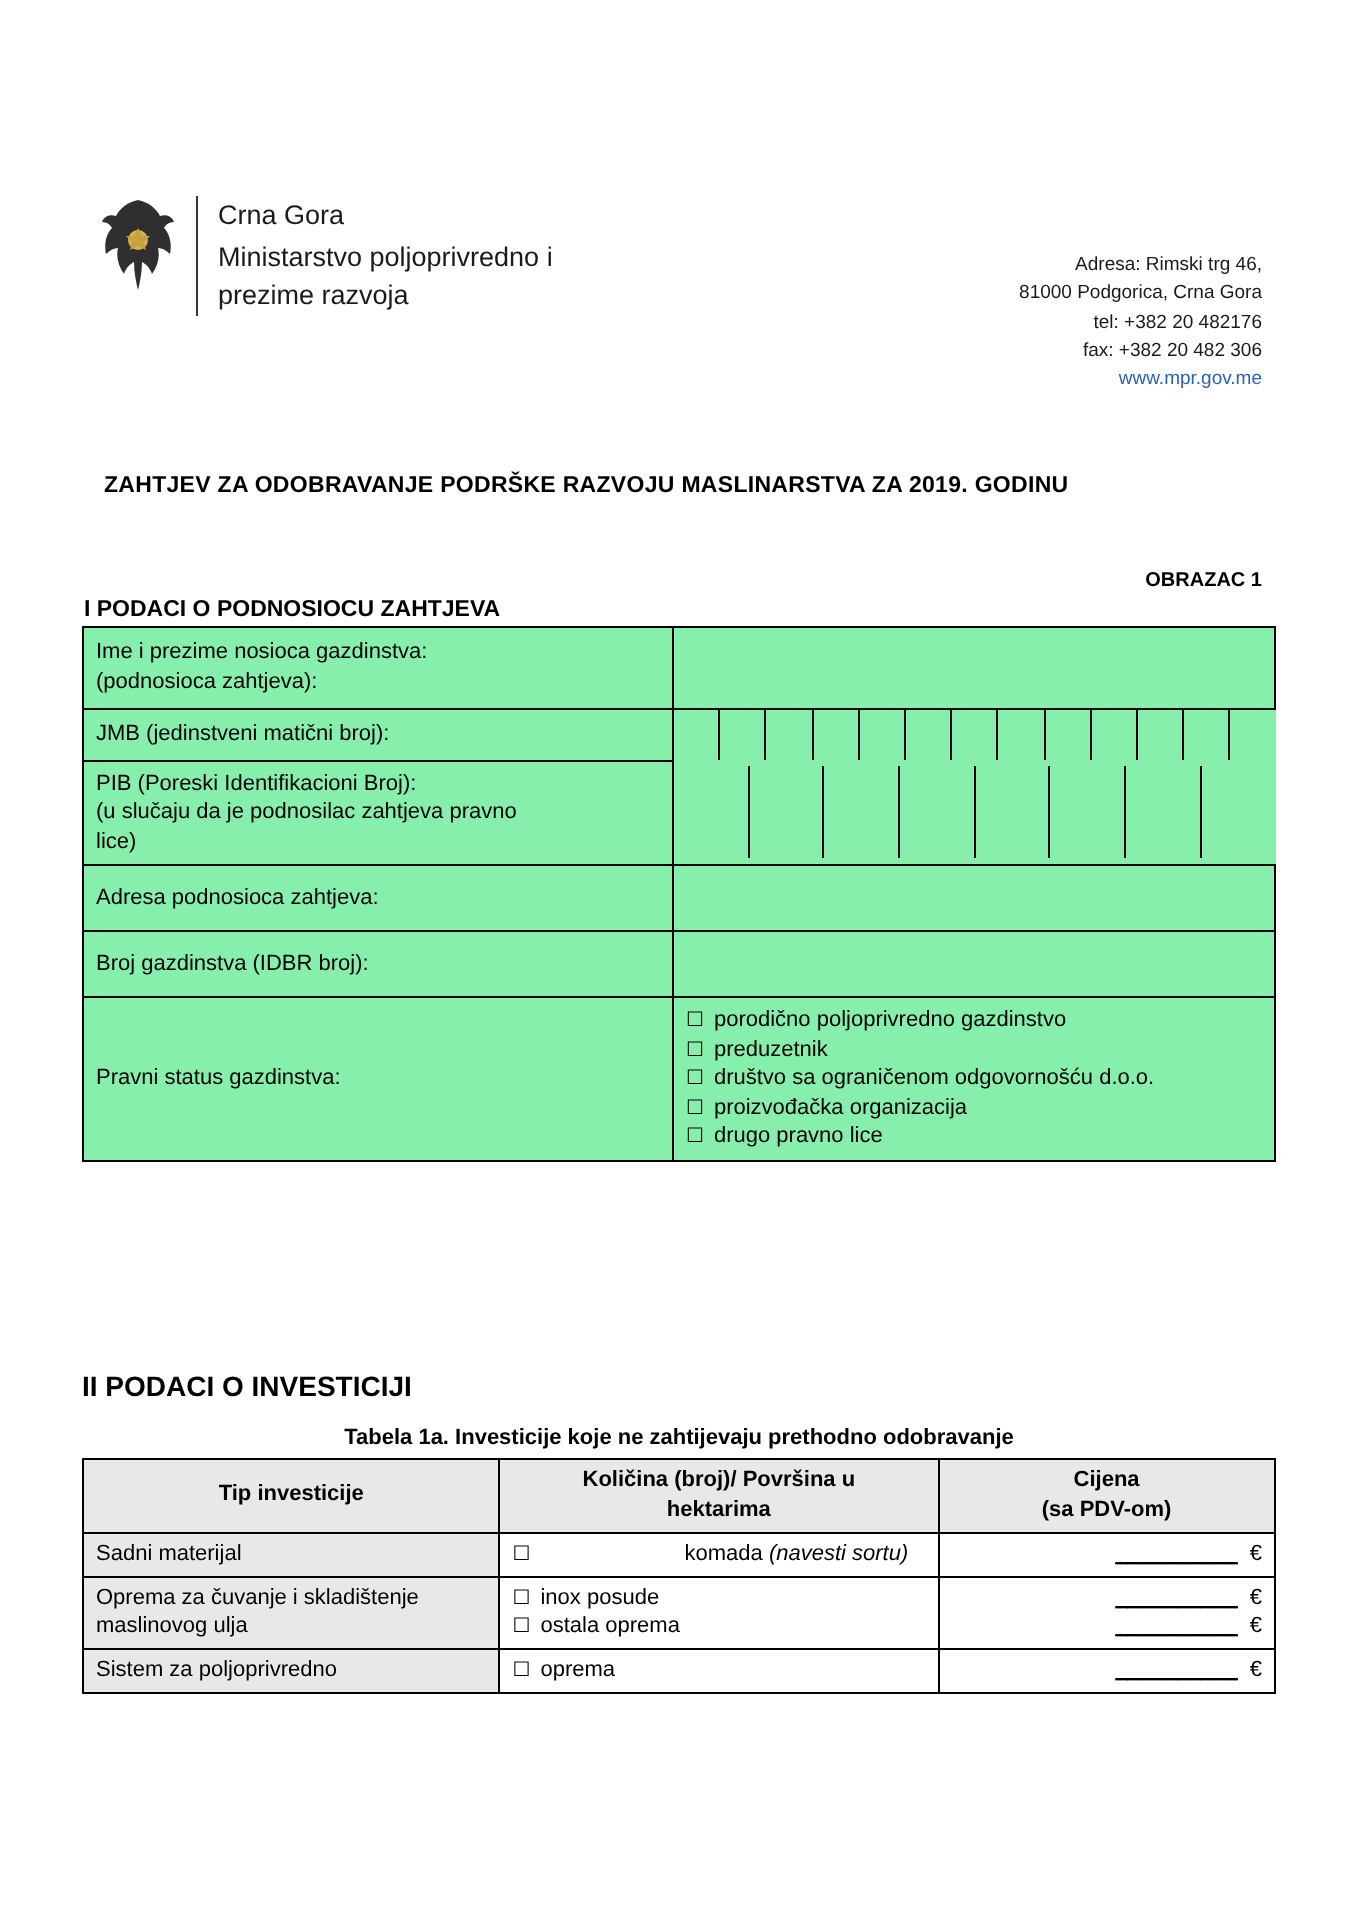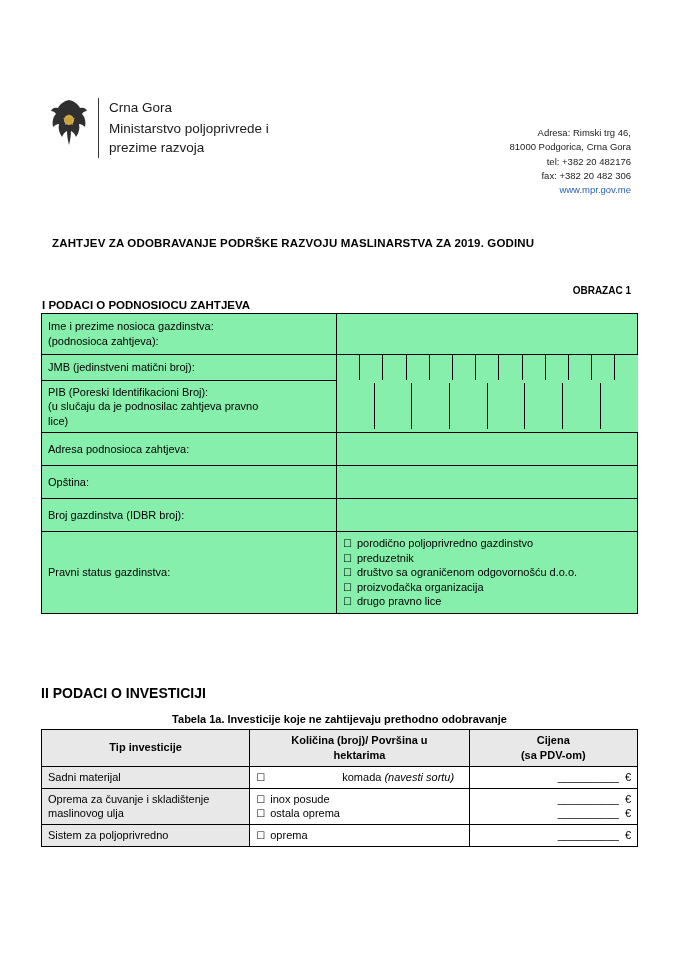--- a/index.html
+++ b/index.html
@@ -184,42 +184,42 @@
   .tbl-inv td.c3 { width: 165px; background: #ffffff; text-align: right; }
   .tbl-inv th.c1 { width: 210px; }
   .tbl-inv th.c2 { width: 222px; }
   .tbl-inv th.c3 { width: 165px; }
   .ital { font-style: italic; }
   .price-line {
     display: block;
     text-align: right;
     white-space: nowrap;
   }
-  .ul { letter-spacing: 0px; margin-top: 20px; }
+  .ul { text-decoration: underline; letter-spacing: 0px; margin-top: 20px; }
   .euro { margin-left: 6px; }
   .qty-gap { display: inline-block; width: 72px; }
 </style>
 </head>
 <body>
 
 <div class="page">
 
   <div class="header">
     <div class="brand">
       <svg class="coat" viewBox="0 0 42 52">
         <g fill="#2f2f2f">
           <path d="M21 2 C16 3 12 6 10 10 C7 9 4 10 3 13 C5 13 7 14 8 16 C5 19 4 24 5 29 C7 27 9 26 11 26 C10 30 11 35 14 39 C15 36 17 34 19 33 C19 38 20 43 21 47 C22 43 23 38 23 33 C25 34 27 36 28 39 C31 35 32 30 31 26 C33 26 35 27 37 29 C38 24 37 19 34 16 C35 14 37 13 39 13 C38 10 35 9 32 10 C30 6 26 3 21 2 Z"></path>
           <circle cx="21" cy="22" r="5" fill="#d8b24a"></circle>
           <path d="M21 16 L23 20 L27 20 L24 23 L25 27 L21 25 L17 27 L18 23 L15 20 L19 20 Z" fill="#c8a23c"></path>
         </g>
       </svg>
       <div class="brand-divider"></div>
       <div class="brand-text">
         <div class="line1">Crna Gora</div>
-        <div>Ministarstvo poljoprivrede i</div>
+        <div>Ministarstvo poljoprivredno i</div>
         <div>prezime razvoja</div>
       </div>
     </div>
     <div class="contact">
       <div>Adresa: Rimski trg 46,</div>
       <div>81000 Podgorica, Crna Gora</div>
       <div>tel: +382 20 482176</div>
       <div>fax: +382 20 482 306</div>
       <div class="web">www.mpr.gov.me</div>
     </div>
@@ -278,24 +278,20 @@
           <span></span>
         </div>
       </td>
     </tr>
 
     <tr>
       <td class="label">Adresa podnosioca zahtjeva:</td>
       <td class="val" style="height:24px;"></td>
     </tr>
 
-    <tr>
-      <td class="label">Opština:</td>
-      <td class="val" style="height:24px;"></td>
-    </tr>
 
     <tr>
       <td class="label">Broj gazdinstva (IDBR broj):</td>
       <td class="val" style="height:24px;"></td>
     </tr>
 
     <tr>
       <td class="label">Pravni status gazdinstva:</td>
       <td class="val legal-list">
         <div>

